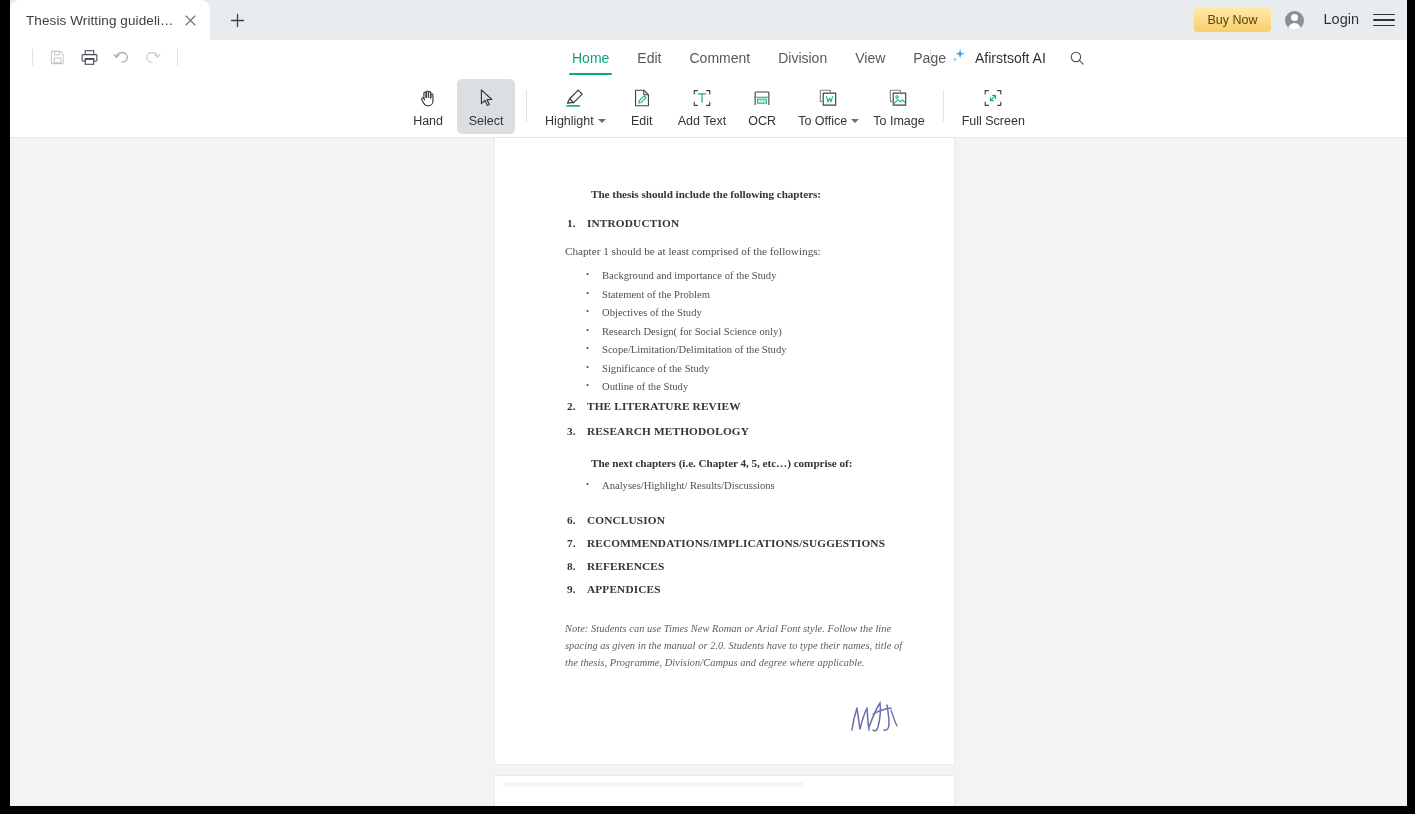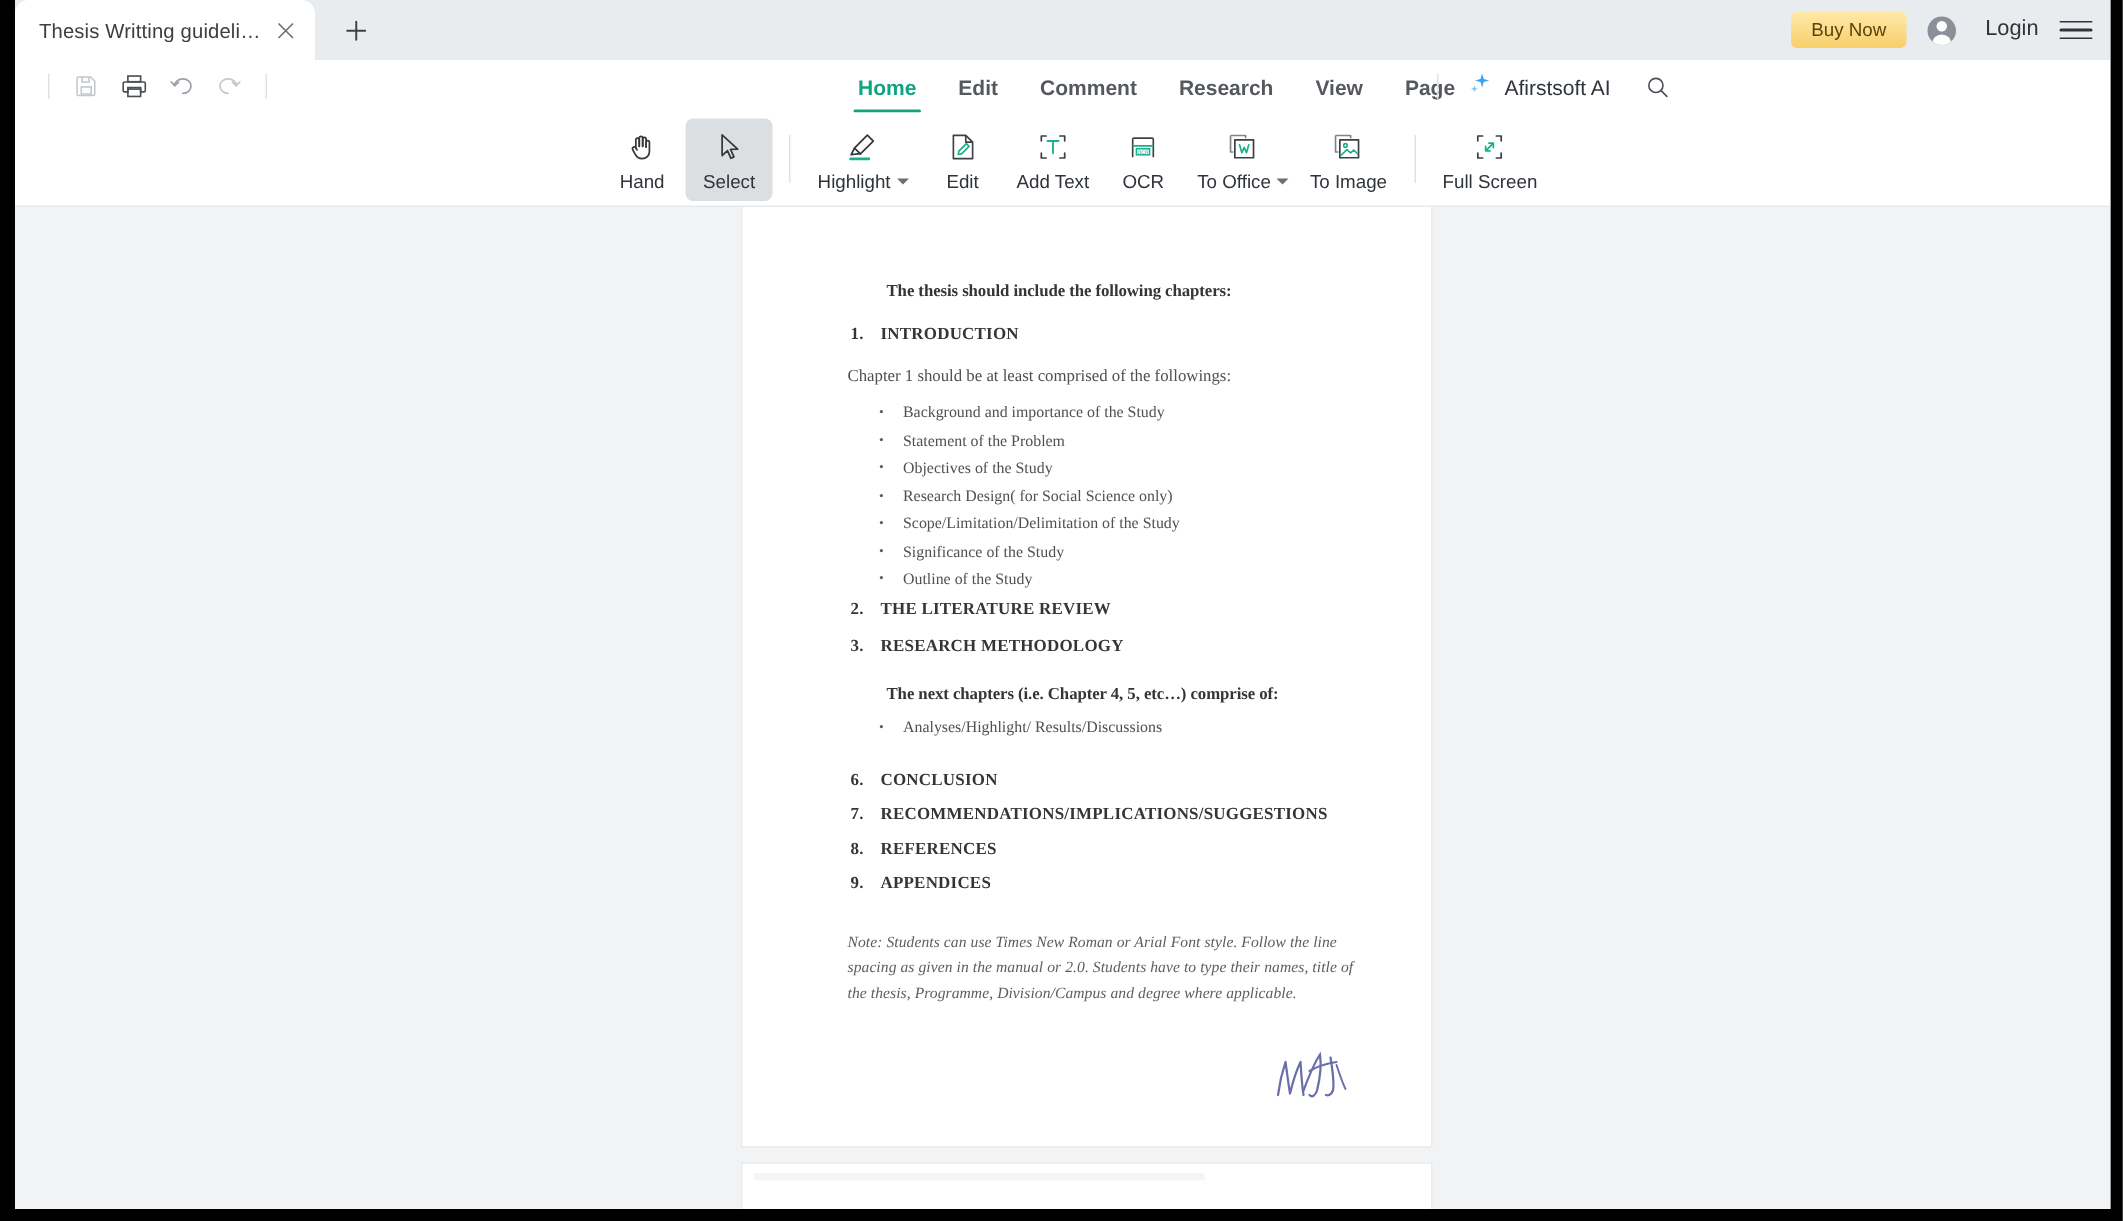--- a/index.html
+++ b/index.html
@@ -148,32 +148,31 @@
     gap: 0px;
   }
   .menu-tab {
     height: 35px;
     padding: 0 14px;
     display: flex; align-items: center; justify-content: center;
     font-size: 14px;
     color: #55595e;
     cursor: pointer;
     position: relative;
-    font-weight: bold;
   }
   .menu-tab.active { color: #12a37f; }
   .menu-tab.active::after {
     content: '';
     position: absolute;
     bottom: 0px; left: 11px; right: 11px;
     height: 2px; background: #12a37f; border-radius: 1px;
   }
   #menu-right {
     position: absolute;
-    left: 940px;
+    left: 912px;
     display: flex; align-items: center; gap: 0px; height: 35px;
   }
   #ai-btn {
     display: flex; align-items: center; gap: 7px;
     padding: 0 12px; height: 28px; cursor: pointer; border-radius: 4px;
   }
   #ai-label { font-size: 14px; color: #2f343a; }
   #search-btn {
     width: 30px; height: 28px;
     display: flex; align-items: center; justify-content: center;
@@ -383,21 +382,21 @@
           <path d="M15 9 L17.6 6.3 M15 9 L12.2 6.5" stroke="#c3c8cd" stroke-width="1.3" stroke-linecap="round"></path>
         </svg>
       </div>
       <span class="sep-v"></span>
     </div>
 
     <div id="menu-tabs">
       <div class="menu-tab active">Home</div>
       <div class="menu-tab">Edit</div>
       <div class="menu-tab">Comment</div>
-      <div class="menu-tab">Research</div>
+      <div class="menu-tab">Division</div>
       <div class="menu-tab">View</div>
       <div class="menu-tab">Page</div>
     </div>
 
     <div id="menu-right">
       <span class="sep-v"></span>
       <div id="ai-btn">
         <span>
           <svg width="17" height="17" viewBox="0 0 18 18" fill="none">
             <path d="M9.6 2 L10.7 6 L14.6 7.1 L10.7 8.2 L9.6 12.2 L8.5 8.2 L4.6 7.1 L8.5 6 Z" fill="#3aa0f0"></path>

